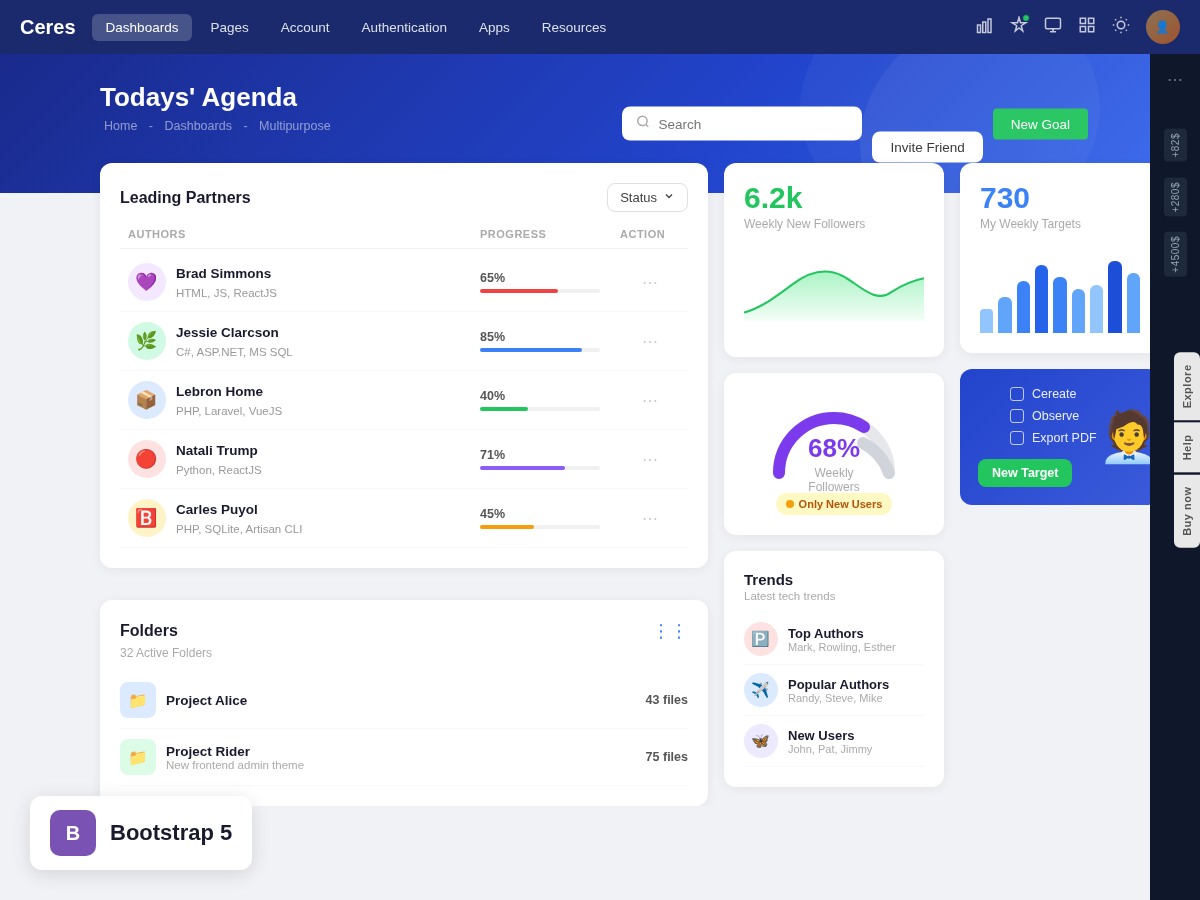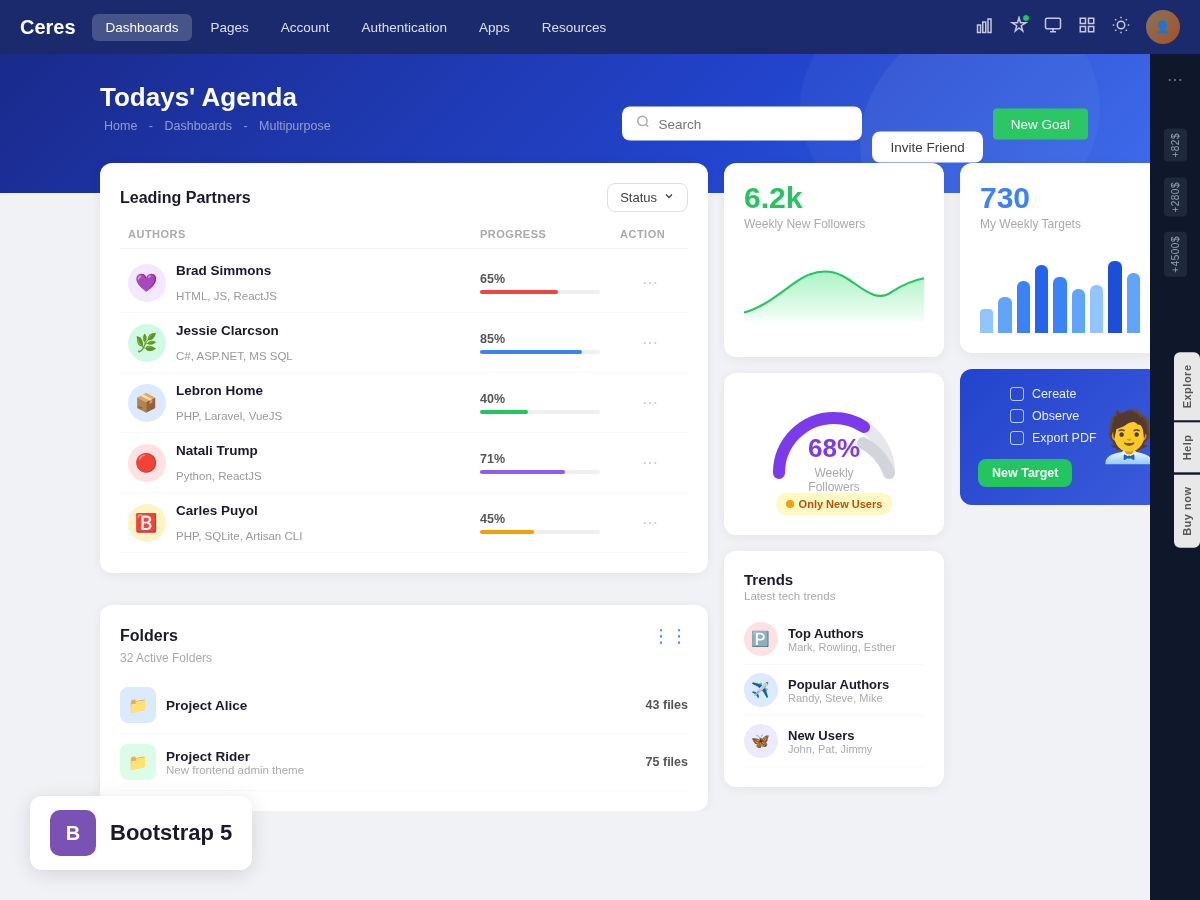--- a/index.html
+++ b/index.html
@@ -170,21 +170,21 @@
       padding: 10px 8px;
       border-bottom: 1px solid #f8f8f8;
     }
     .partner-info { display: flex; align-items: center; gap: 10px; }
     .partner-avatar {
       width: 38px; height: 38px; border-radius: 50%;
       display: flex; align-items: center; justify-content: center;
       font-size: 18px; flex-shrink: 0;
     }
     .partner-name { font-size: 13.5px; font-weight: 600; color: #1a1a2e; }
-    .partner-tech { font-size: 11.5px; color: #999; margin-top: 12px; }
+    .partner-tech { font-size: 11.5px; color: #999; margin-top: 6px; }
     .progress-col { display: flex; flex-direction: column; gap: 4px; }
     .progress-pct { font-size: 12.5px; font-weight: 600; color: #555; }
     .progress-bar-bg { height: 4px; background: #f0f0f0; border-radius: 2px; width: 120px; }
     .progress-bar-fill { height: 4px; border-radius: 2px; }
     .action-dots { color: #ccc; cursor: pointer; font-size: 16px; text-align: center; }
 
     
     .folders-header { display: flex; align-items: center; justify-content: space-between; margin-bottom: 4px; }
     .folders-title { font-size: 16px; font-weight: 700; color: #1a1a2e; }
     .folders-sub { font-size: 12px; color: #aaa; margin-bottom: 12px; }

